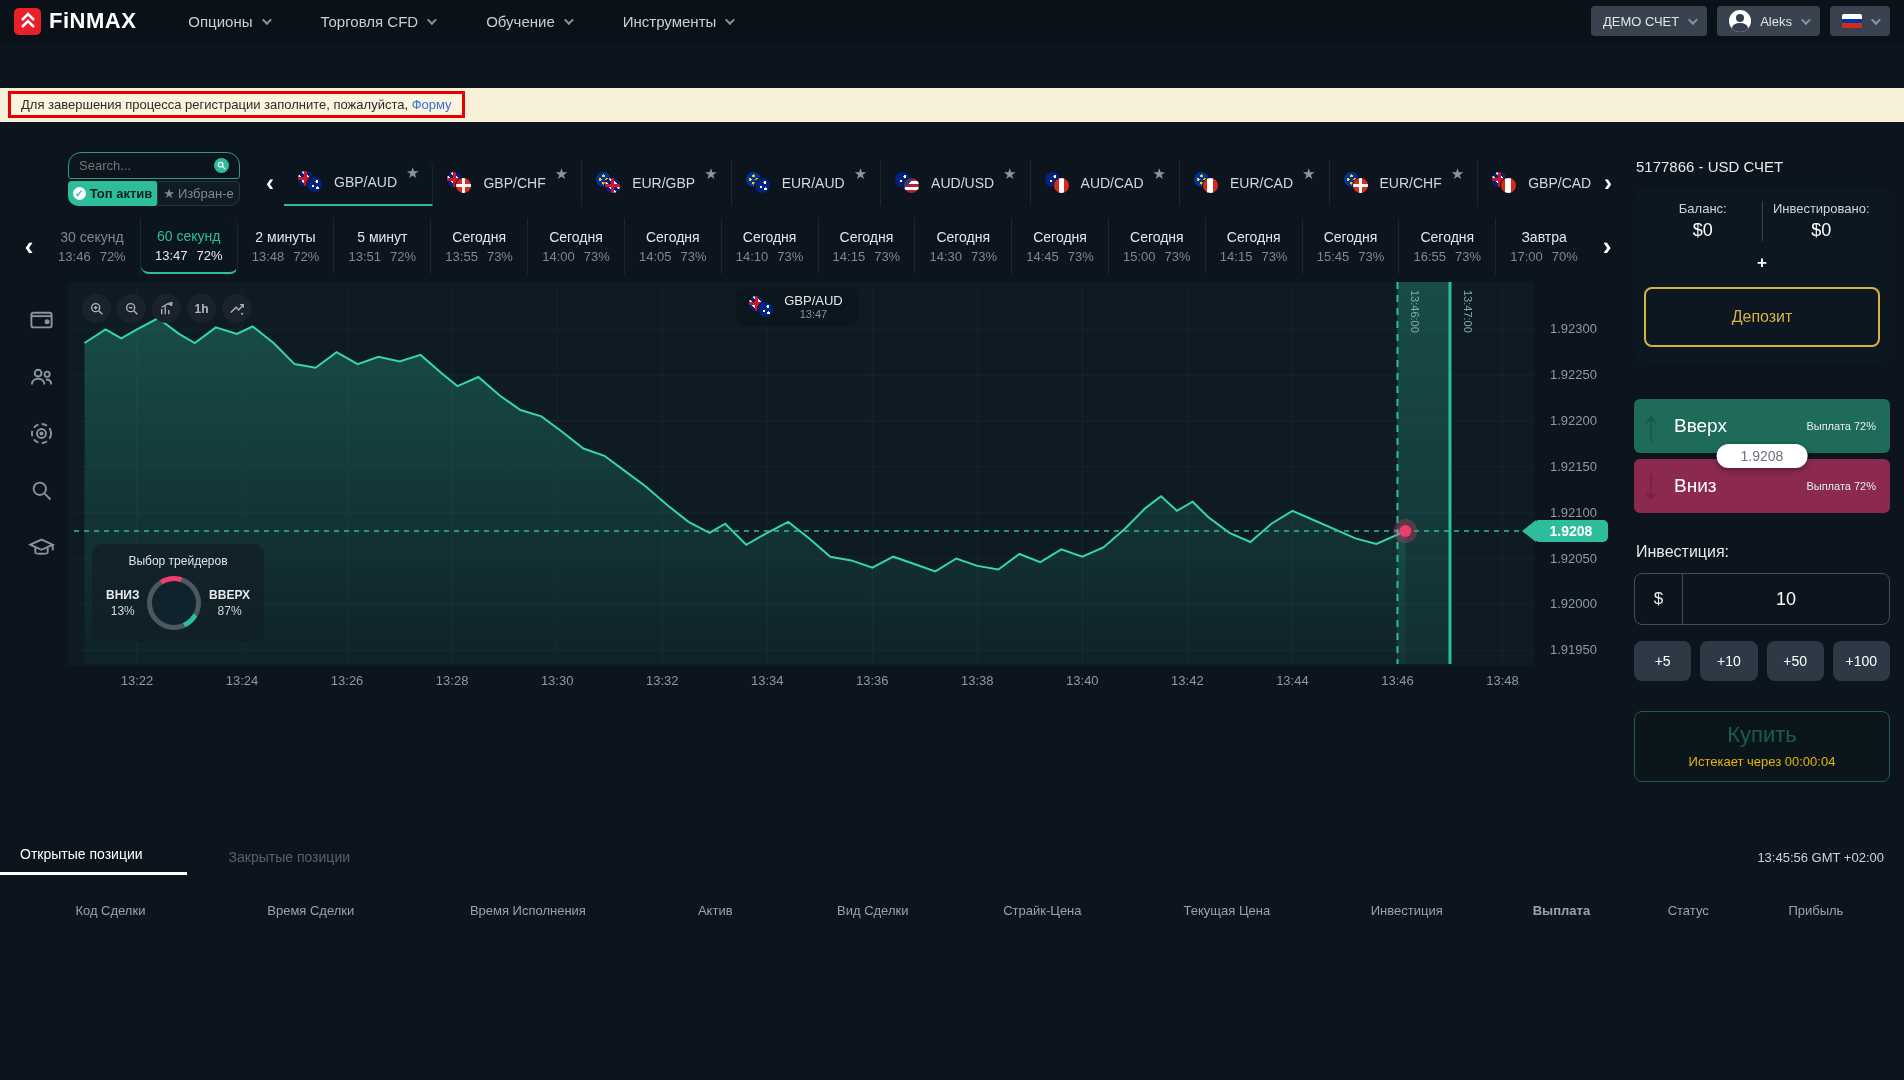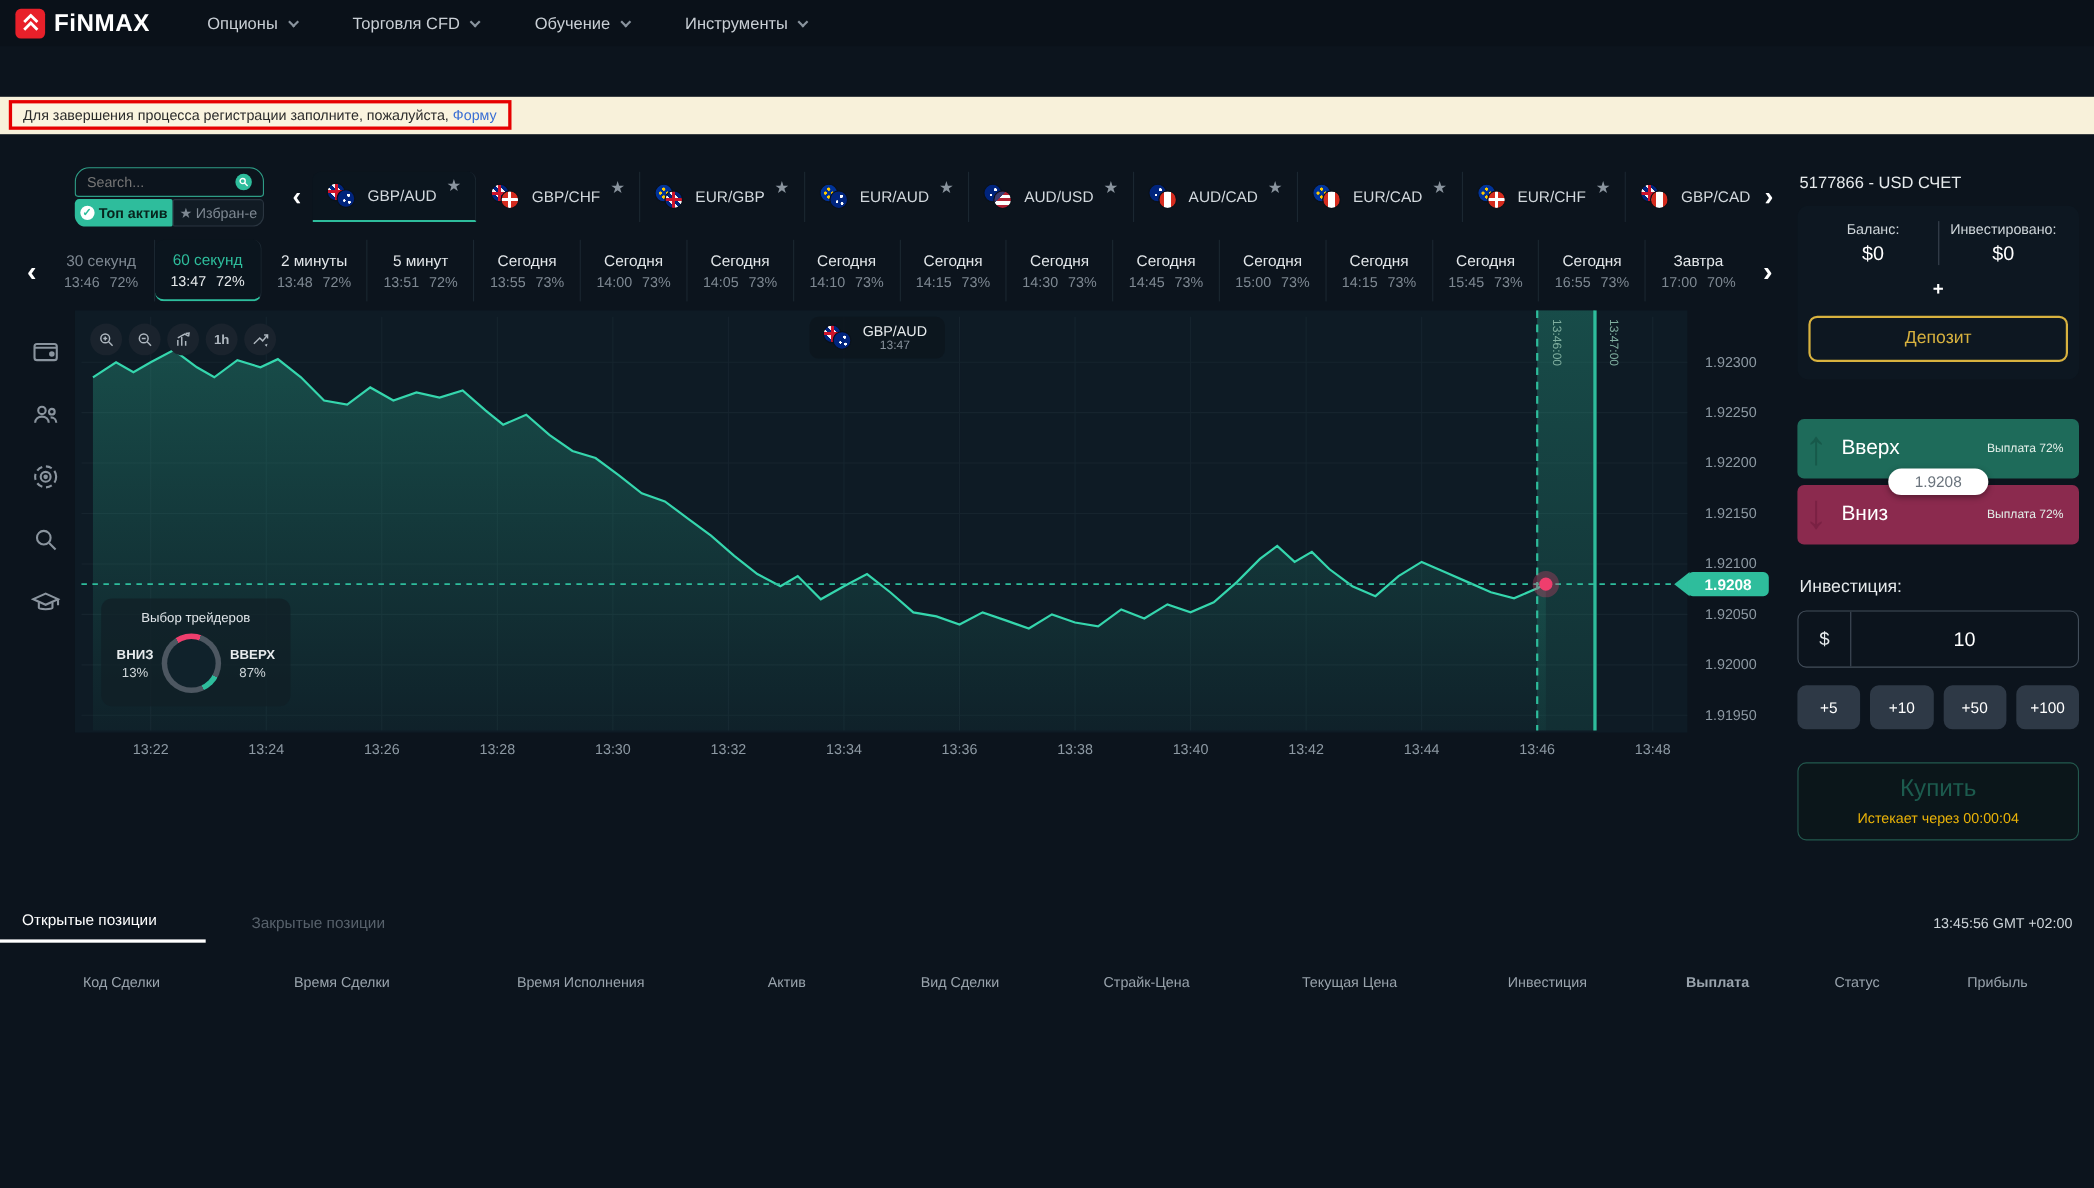--- a/index.html
+++ b/index.html
@@ -25,21 +25,21 @@
   .banner-strip { margin-top:46px; background:#f8f1da; padding:3px 0 4px 0; }
   .banner-box { display:inline-block; margin-left:8px; border:3px solid #e60000; padding:3px 10px; font-size:13px; color:#2b2b2b; background:#faf4df; }
   .banner-link { color:#3b6fd4; cursor:pointer; }
 
   
   .content { display:flex; padding:30px 14px 0 14px; }
   .main-col { flex:1; min-width:0; }
   .trade-panel { width:256px; margin-left:12px; flex:none; }
 
   
-  .asset-row { display:flex; align-items:center; margin-left:54px; }
+  .asset-row { display:flex; align-items:flex-end; margin-left:54px; }
   .search-col { width:172px; margin-right:16px; flex:none; }
   .search-box { border:1px solid #2e9c85; border-radius:13px 13px 3px 3px; padding:5px 10px; display:flex; align-items:center; gap:6px; }
   .search-box input { flex:1; background:transparent; border:none; outline:none; color:#8a949e; font-size:13px; font-family:inherit; width:100px; }
   .search-dot { width:15px; height:15px; border-radius:50%; background:#2ebd9c; flex:none; display:flex; align-items:center; justify-content:center; }
   .toggle-row { display:flex; margin-top:2px; height:25px; }
   .chip-top { flex:1.1; background:#2ebd9c; color:#07241d; font-size:13px; font-weight:bold; border-radius:4px 2px 2px 10px; display:flex; align-items:center; justify-content:center; gap:4px; cursor:pointer; }
   .chip-check { width:13px; height:13px; background:#fff; border-radius:50%; color:#2ebd9c; font-size:10px; line-height:13px; text-align:center; font-weight:bold; }
   .chip-fav { flex:1; background:#111b24; border:1px solid #2a3540; color:#7e8892; font-size:13px; border-radius:2px 4px 10px 2px; display:flex; align-items:center; justify-content:center; gap:3px; cursor:pointer; }
   .assets-strip { flex:1; display:flex; align-items:stretch; height:46px; min-width:0; }
   .strip-chev { width:28px; display:flex; align-items:center; justify-content:center; color:#fff; font-size:24px; font-weight:bold; cursor:pointer; flex:none; }
@@ -96,21 +96,21 @@
 
   
   .tp-title { font-size:15px; color:#e6eaec; padding:6px 2px 12px 2px; }
   .tp-card { background:#0d1721; border-radius:10px; padding:14px 10px 16px 10px; }
   .tp-balrow { display:flex; align-items:flex-start; }
   .tp-balcell { flex:1; display:flex; flex-direction:column; align-items:center; gap:4px; }
   .tp-ballabel { font-size:13px; color:#cfd6da; }
   .tp-balvalue { font-size:18px; color:#fff; }
   .tp-divider { width:1px; background:#3a4450; align-self:stretch; }
   .tp-plus { text-align:center; color:#fff; font-size:17px; font-weight:bold; margin:12px 0 14px 0; cursor:pointer; }
-  .deposit-btn { display:block; width:100%; height:42px; background:transparent; border:2px solid #d8b23f; border-radius:8px; color:#d8b23f; font-size:16px; font-family:inherit; cursor:pointer; }
+  .deposit-btn { display:block; width:100%; height:60px; background:transparent; border:2px solid #d8b23f; border-radius:8px; color:#d8b23f; font-size:16px; font-family:inherit; cursor:pointer; }
   .updown { margin-top:36px; position:relative; }
   .dir-btn { height:54px; border-radius:6px; display:flex; align-items:center; padding:0 14px; position:relative; overflow:hidden; cursor:pointer; }
   .dir-btn .big { font-size:19px; color:#fff; margin-left:26px; }
   .dir-btn .payout { margin-left:auto; font-size:11px; color:#e3efe9; }
   .btn-up { background:#1e6b5a; }
   .btn-down { background:#8b2a4e; margin-top:6px; }
   .dir-arrow { position:absolute; left:6px; top:4px; font-size:44px; line-height:46px; font-weight:bold; opacity:.35; color:#0c3a30; }
   .btn-down .dir-arrow { color:#5c1231; top:2px; }
   .price-pill { position:absolute; left:50%; top:50%; transform:translate(-50%,-50%); background:#fff; border-radius:14px; padding:4px 24px; font-size:14px; color:#6a737c; z-index:6; box-shadow:0 2px 6px rgba(0,0,0,.4); }
   .inv-label { font-size:16px; color:#e6eaec; margin:30px 0 12px 2px; }
@@ -156,20 +156,35 @@
       </div>
       <div class="nav-item">
         <span>Обучение</span>
         <span class="caret"></span>
       </div>
       <div class="nav-item">
         <span>Инструменты</span>
         <span class="caret"></span>
       </div>
     </div>
+  <div class="topbar-right">
+    <div class="tb-btn">
+      <span>ДЕМО СЧЕТ</span>
+      <span class="caret"></span>
+    </div>
+    <div class="tb-btn">
+      <span class="avatar"></span>
+      <span>Aleks</span>
+      <span class="caret"></span>
+    </div>
+    <div class="tb-btn">
+      <span class="flag-ru"></span>
+      <span class="caret"></span>
+    </div>
+  </div>
 </div>
 
 <div class="banner-strip">
   <div class="banner-box">
     <span>Для завершения процесса регистрации заполните, пожалуйста,</span>
     <span class="banner-link">Форму</span>
   </div>
 </div>
 
 <div class="content">

